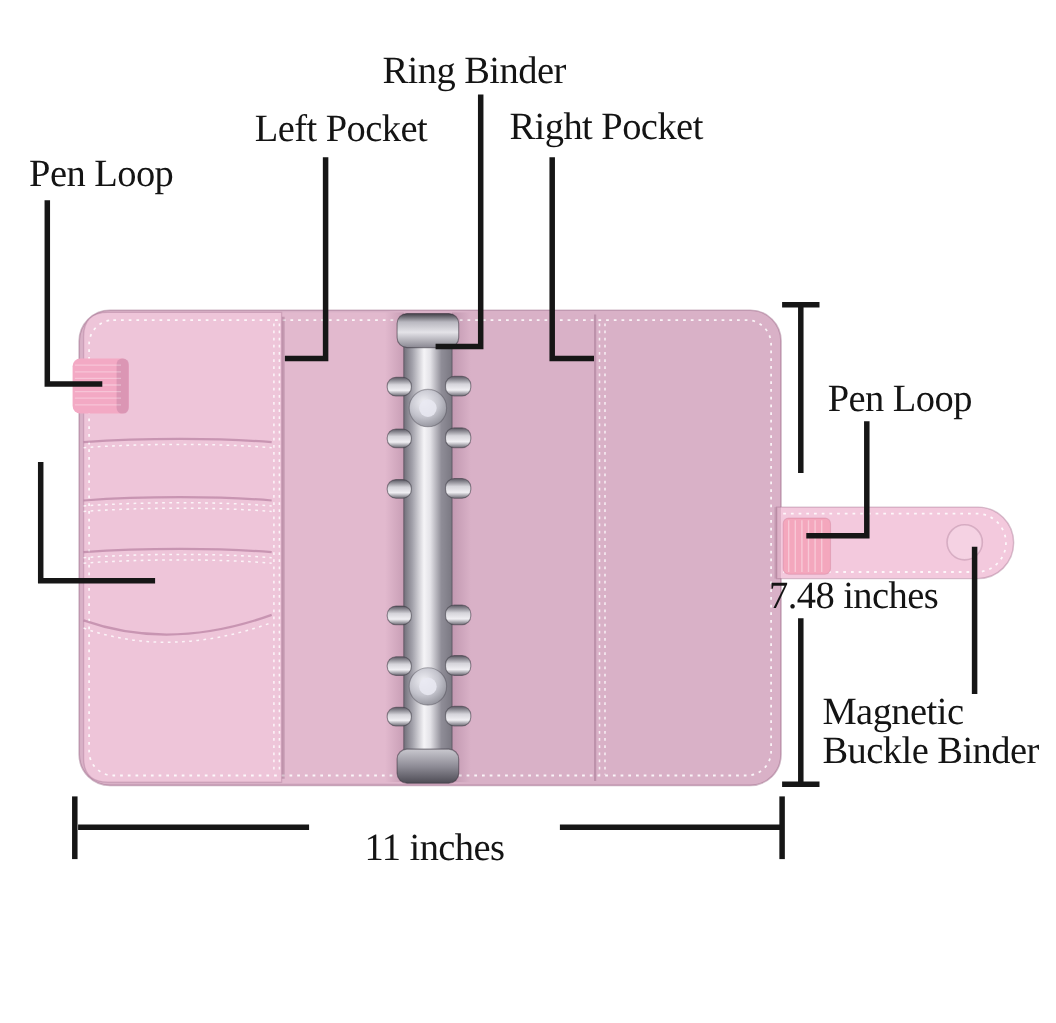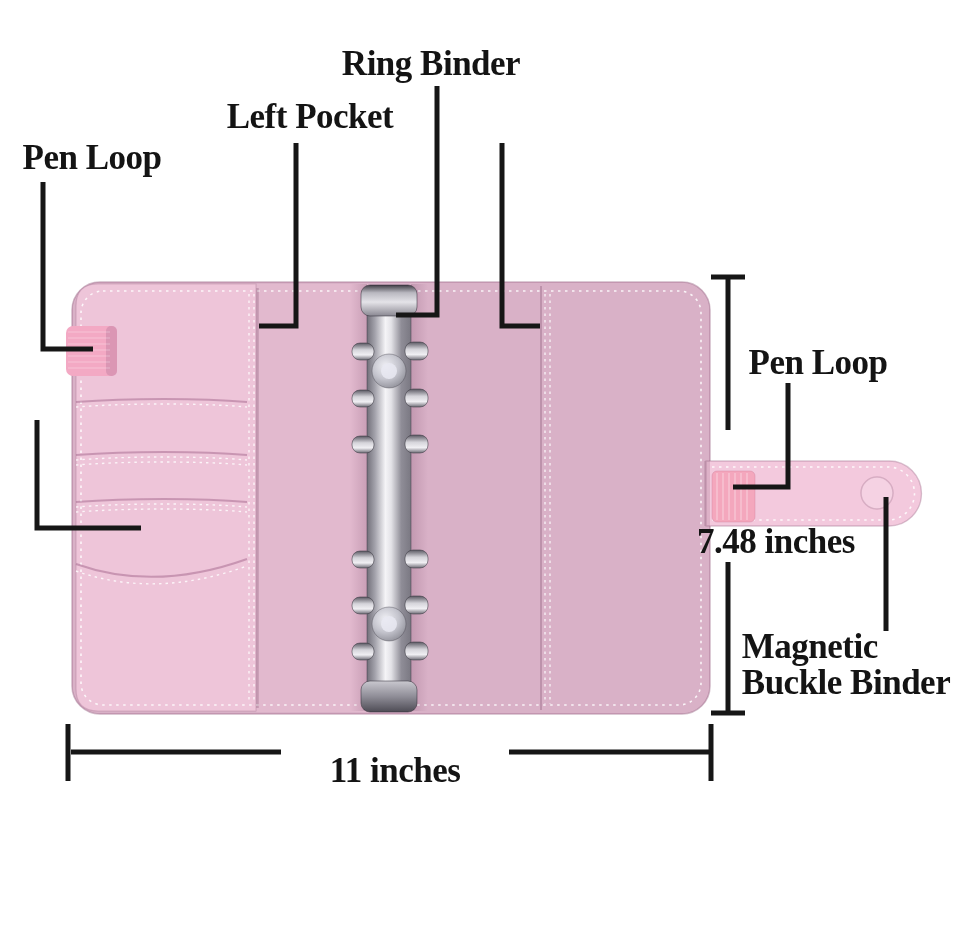--- a/index.html
+++ b/index.html
@@ -5,21 +5,21 @@
 <style>
   html,body{margin:0;padding:0;background:var(--background,#fff);}
   #canvas{
     position:relative;width:960px;height:930px;margin:0 auto;
     background:var(--background,#ffffff);overflow:hidden;
     font-family:"Liberation Serif", serif;
   }
   #art{position:absolute;left:0;top:0;}
   .lbl{
     position:absolute;font-size:35px;line-height:1.05;color:var(--label-text,#141414);
-    white-space:nowrap;transform:translateX(-50%);letter-spacing:-0.5px;font-weight:bold;
+    white-space:nowrap;transform:translateX(-50%);letter-spacing:-0.5px;
   }
   .lbl-block{line-height:36px;}
   
   .cover-base{fill:var(--cover,#d9b1c7);stroke:rgba(150,100,130,.45);stroke-width:1.5;}
   .spine{fill:var(--spine,#e2b9ce);}
   .left-panel{fill:var(--left-panel,#eec5d9);stroke:rgba(165,115,145,.35);stroke-width:1.2;}
   .strap-shape{fill:var(--strap,#f3c9dd);stroke:rgba(160,110,140,.4);stroke-width:1.3;}
   .loop-strap{fill:var(--pen-loop-strap,#f4a7bd);stroke:rgba(200,120,150,.35);stroke-width:1;}
   .loop-cover{fill:var(--pen-loop-cover,#f3a9c4);}
   .stitch{fill:none;stroke:rgba(255,255,255,.85);stroke-width:1.6;stroke-dasharray:2.5 4.5;}
@@ -193,20 +193,21 @@
     <g>
       <path class="ann" d="M68,724 V781"></path>
       <path class="ann" d="M71,752 H281"></path>
       <path class="ann" d="M509,752 H710"></path>
       <path class="ann" d="M711,724 V781"></path>
     </g>
   </svg>
 
   <div class="lbl" style="left:431px;top:46px">Ring Binder</div>
   <div class="lbl" style="left:310px;top:99px">Left Pocket</div>
+  <div class="lbl" style="left:551px;top:97px">Right Pocket</div>
   <div class="lbl" style="left:92px;top:140px">Pen Loop</div>
   <div class="lbl" style="left:818px;top:345px">Pen Loop</div>
   <div class="lbl" style="left:776px;top:524px">7.48 inches</div>
   <div class="lbl lbl-block" style="left:846px;top:629px">
     <div>Magnetic</div>
     <div>Buckle Binder</div>
   </div>
   <div class="lbl" style="left:395px;top:753px">11 inches</div>
 </div>
 

